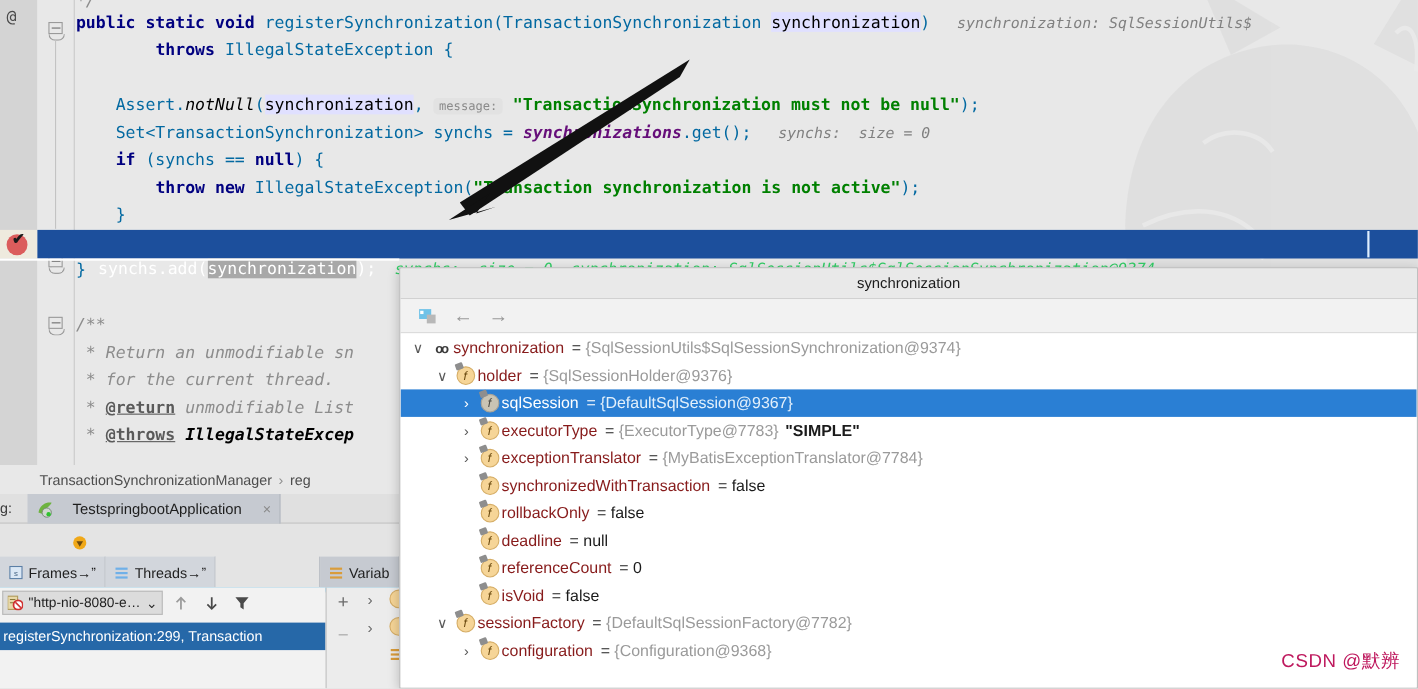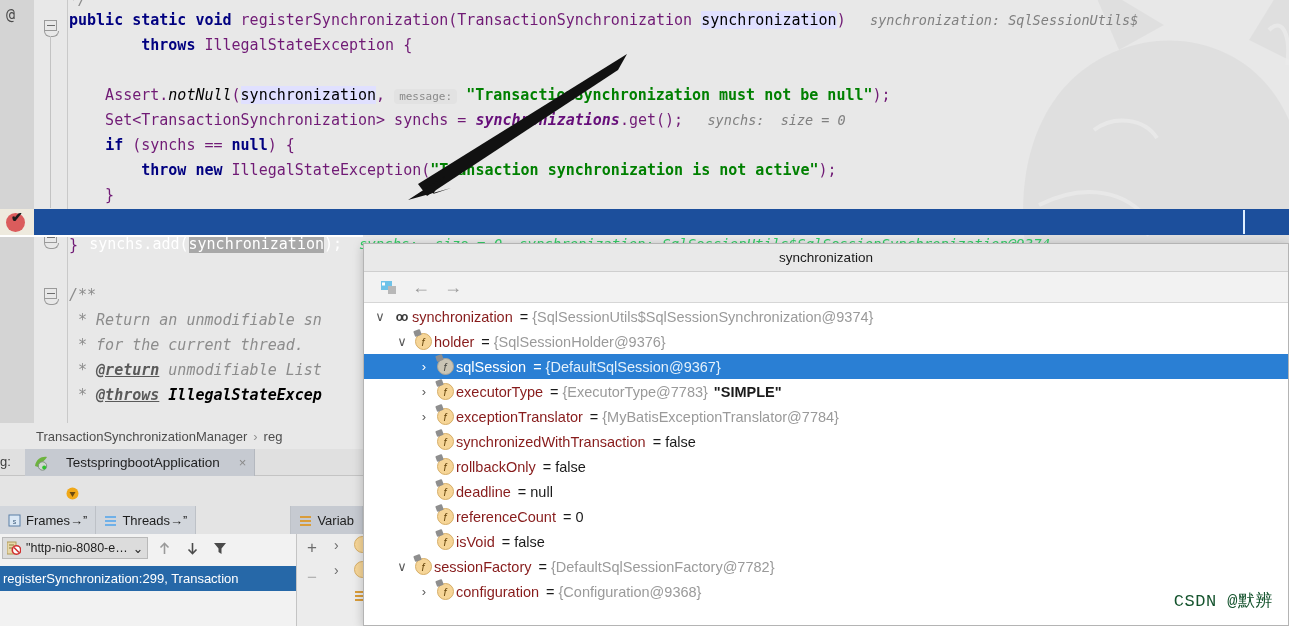--- a/index.html
+++ b/index.html
@@ -65,26 +65,26 @@
 
   #code {
     position:absolute; left:69px; top:0; right:0; height:423px;
     font-family:"DejaVu Sans Mono", monospace;
     font-size:15px; line-height:25px;
     white-space:pre; color:#000;
   }
   .cl { position:absolute; left:0; white-space:pre; }
 
   .kw   { color:#000080; font-weight:bold; }
-  .plain{ color:#701a75;margin-top:45px; }
+  .plain{ color:#0369a1;margin-top:45px; }
   .str  { color:#008000; font-weight:bold; }
   .fld  { color:#660e7a; font-weight:bold; font-style:italic; }
   .mth  { color:#000000; font-style:italic; }
   .cmt  { color:#8c8c8c; font-style:italic; }
-  .cmt-tag { color:#5a5a5a; font-weight:bold; font-style:italic; text-decoration:underline; }
+  .cmt-tag { color:#5a5a5a; font-weight:bold; text-decoration:underline; }
   .cmt-ital{ color:#000000; font-style:italic; font-weight:bold;}
   .param-hl { background:#e0e0ff; }
   .hint { color:#808080; font-style:italic; font-size:13.5px; }
   .hint-chip {
     background:#e2e2e2; color:#8a8a8a; font-style:normal;
     border-radius:4px; padding:1px 5px; font-size:11px;
   }
 
   
   #exec-line {
@@ -236,22 +236,22 @@
   }
   .f-badge.gray { background:#c9c4b4; border-color:#a9a498; color:#4a4a44; }
   .f-badge .nib {
     position:absolute; left:-2px; top:-4px; width:7px; height:6px;
     background:#8e8e8e; transform:rotate(-20deg); border-radius:1px;
   }
   .oo-badge { font-size:12px; color:#3b3b3b; letter-spacing:-2px; font-weight:bold; }
 
   #csdn {
     position:absolute; right:16px; bottom:14px;
-    font-size:17px; color:#14532d; letter-spacing:.5px;
-    font-family:Liberation Mono, monospace;
+    font-size:17px; color:#be185d; letter-spacing:.5px;
+    font-family:Liberation Sans, sans-serif;
   }
   #blue-edge {
     position:absolute; left:0; top:235px; width:363px; height:2px; background:#ffffff;
   }
 </style>
 </head>
 <body>
 
 <div id="editor">
 

